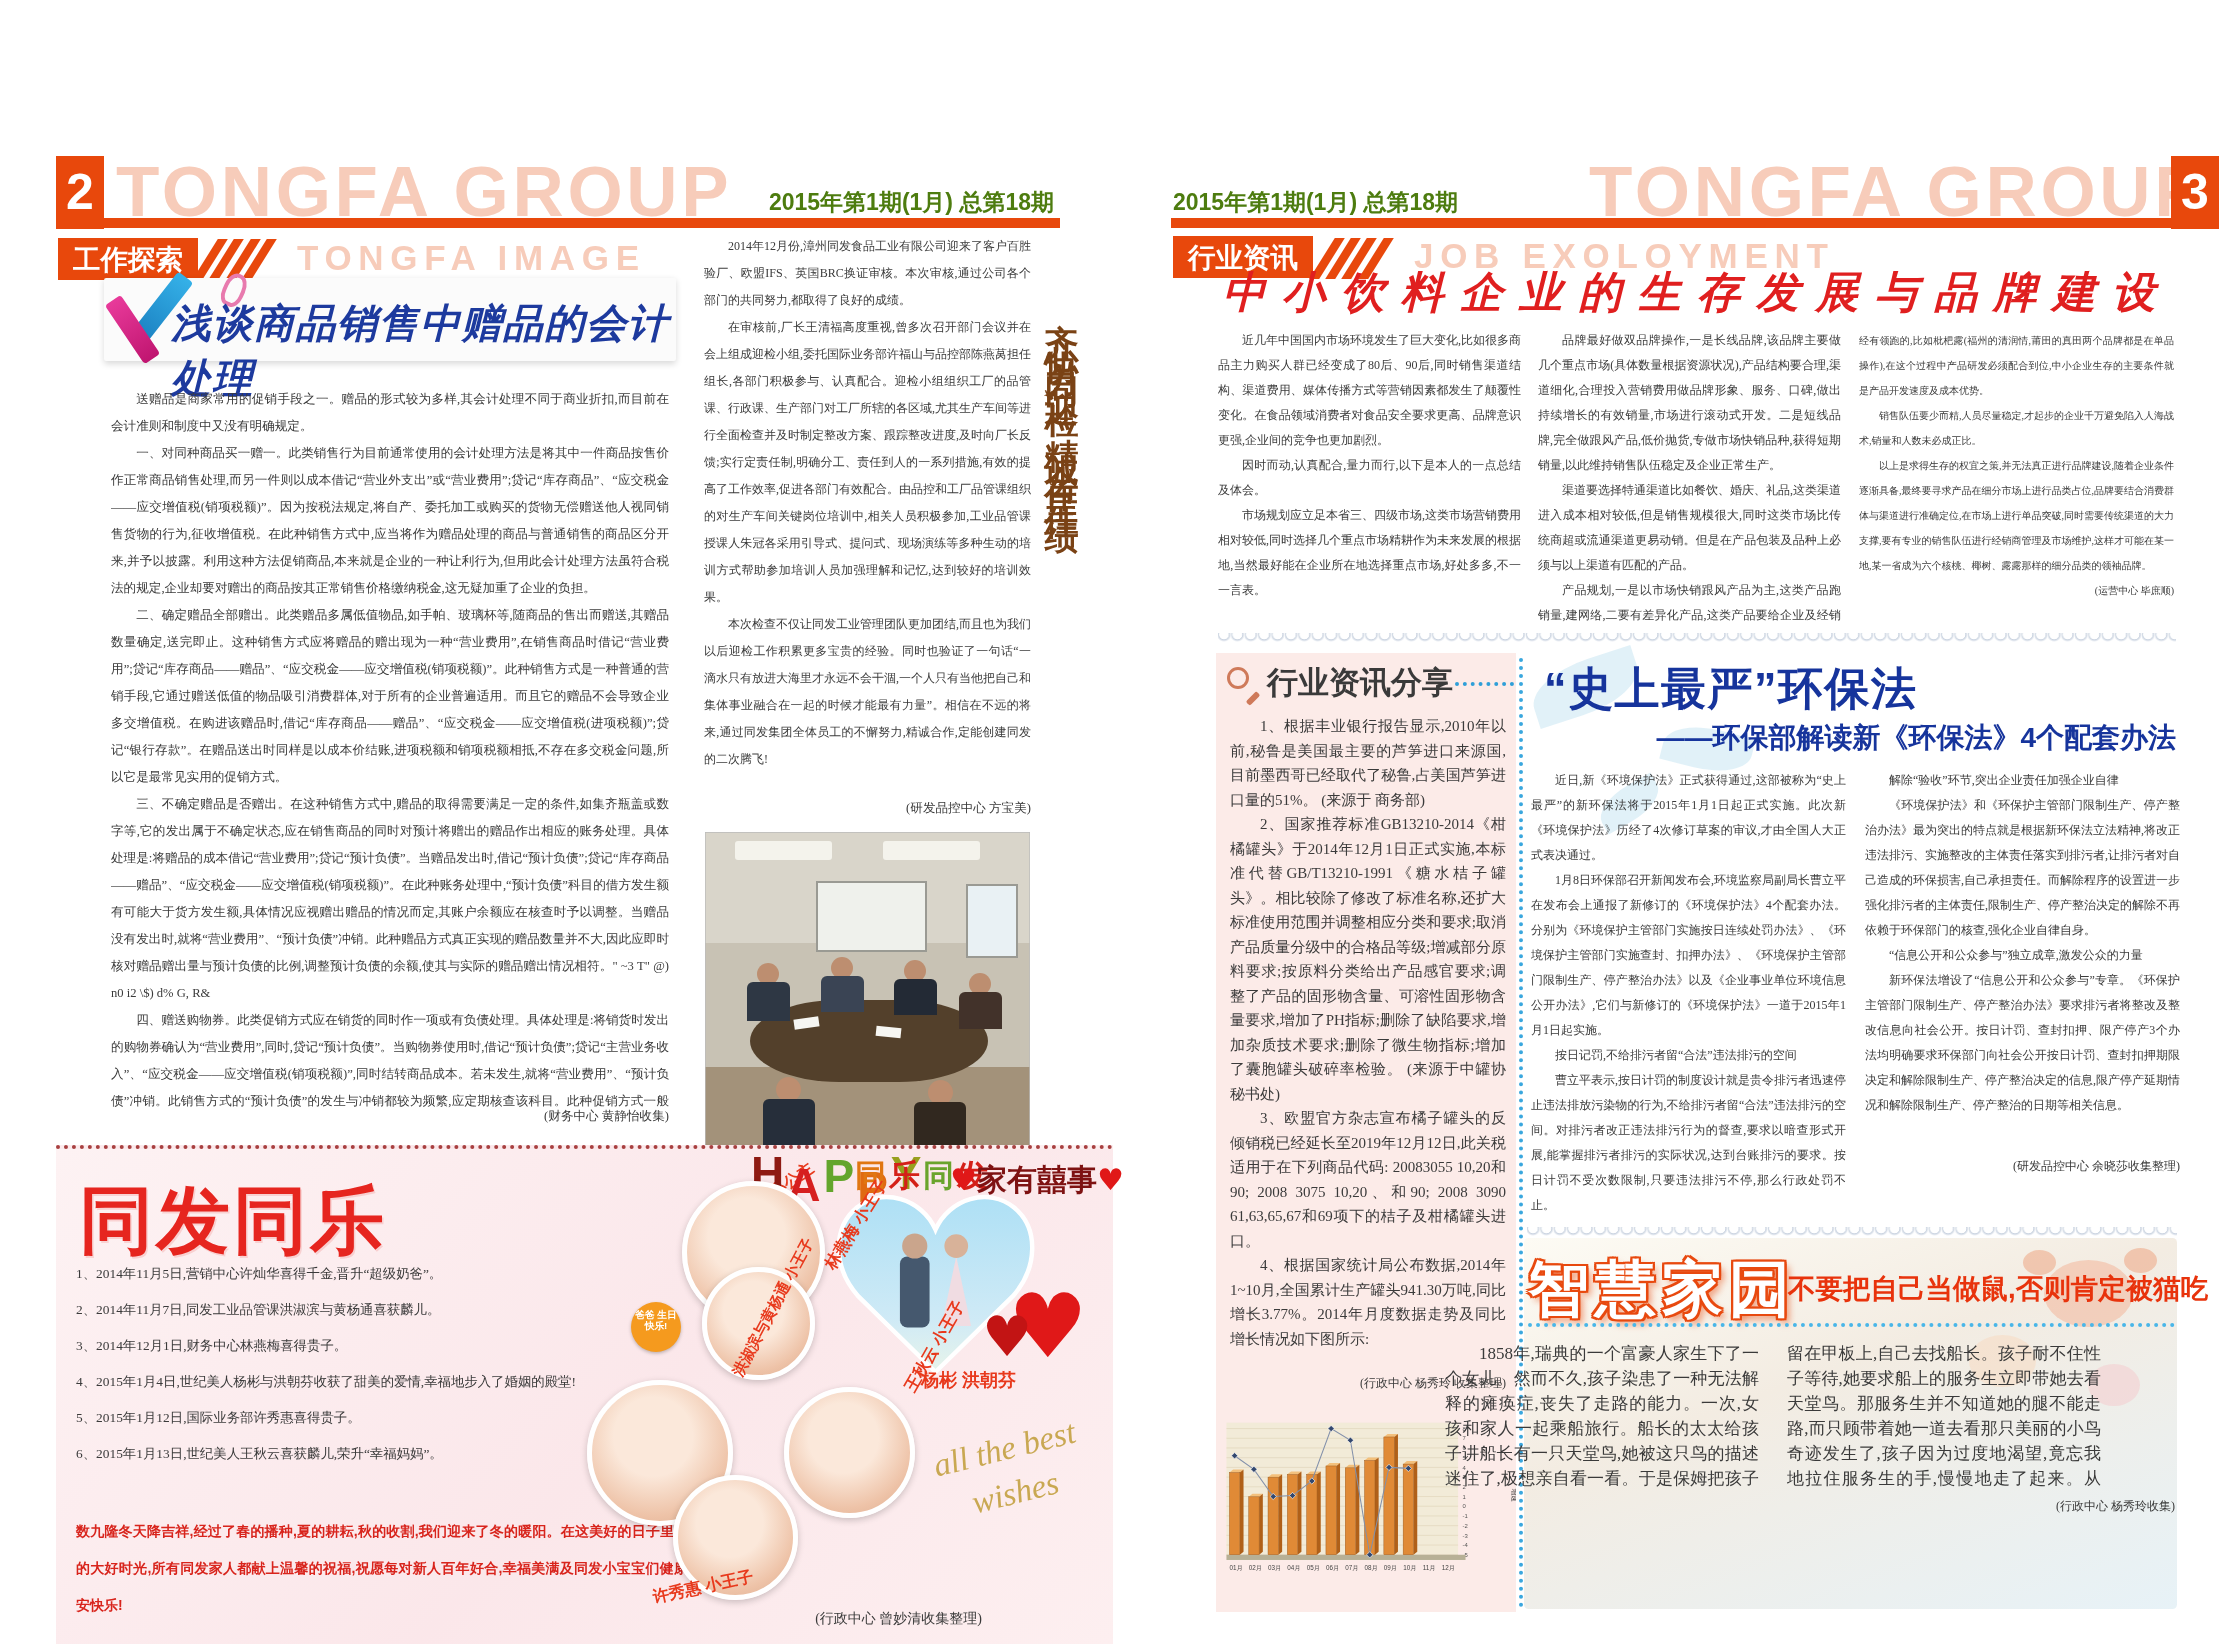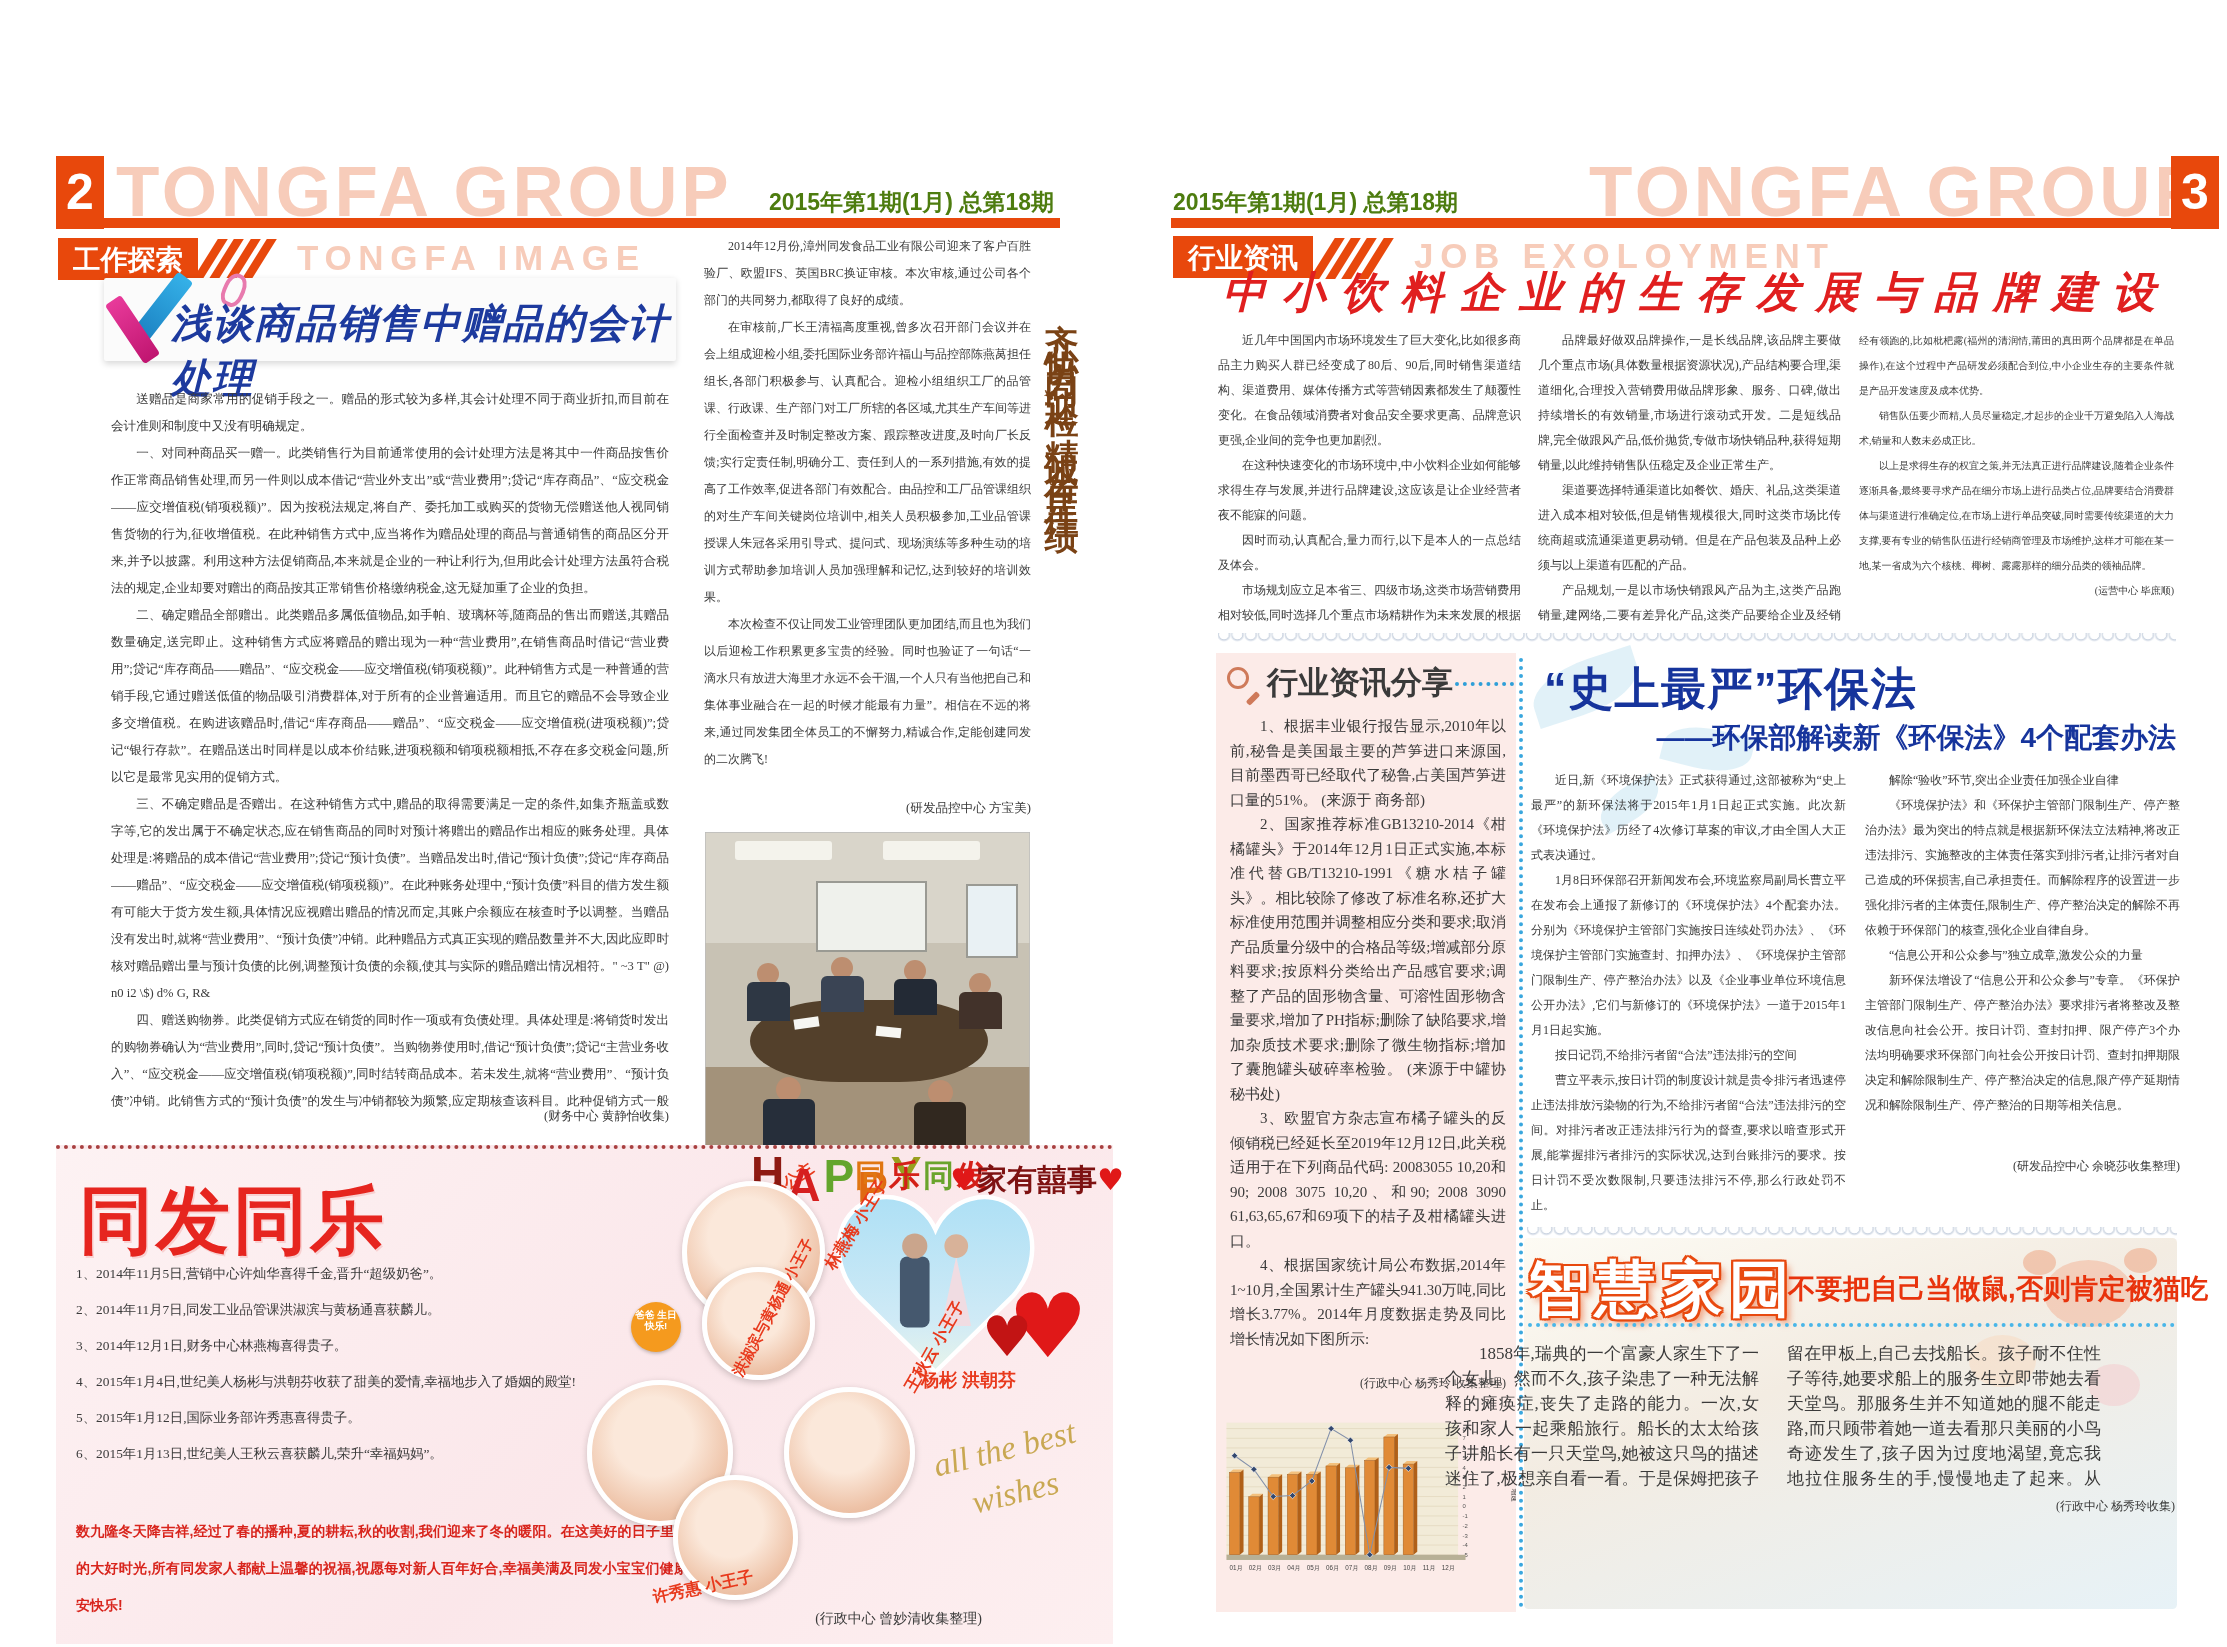--- a/index.html
+++ b/index.html
@@ -204,21 +204,20 @@
   <div class="abs stripe" style="left:1322px;top:238px;"></div>
   <div class="abs stripe" style="left:1338px;top:238px;"></div>
   <div class="abs stripe" style="left:1354px;top:238px;"></div>
   <div class="abs stripe" style="left:1371px;top:238px;"></div>
   <div class="abs tagen" style="left:1414px;top:236px;">JOB  EXOLOYMENT</div>
 
   <div class="abs caltitle" style="left:1218px;top:264px;width:958px;">中小饮料企业的生存发展与品牌建设</div>
 
   <div class="abs bodytxt smalltxt" style="left:1218px;top:328px;width:303px;height:300px;line-height:25px;font-size:12px;">
     <p>近几年中国国内市场环境发生了巨大变化,比如很多商品主力购买人群已经变成了80后、90后,同时销售渠道结构、渠道费用、媒体传播方式等营销因素都发生了颠覆性变化。在食品领域消费者对食品安全要求更高、品牌意识更强,企业间的竞争也更加剧烈。</p>
-    <p>在这种快速变化的市场环境中,中小饮料企业如何能够求得生存与发展,并进行品牌建设,这应该是让企业经营者夜不能寐的问题。</p>
     <p>因时而动,认真配合,量力而行,以下是本人的一点总结及体会。</p>
     <p>市场规划应立足本省三、四级市场,这类市场营销费用相对较低,同时选择几个重点市场精耕作为未来发展的根据地,当然最好能在企业所在地选择重点市场,好处多多,不一一言表。</p>
   </div>
   <div class="abs bodytxt smalltxt" style="left:1538px;top:328px;width:303px;height:300px;line-height:25px;font-size:12px;">
     <p>品牌最好做双品牌操作,一是长线品牌,该品牌主要做几个重点市场(具体数量根据资源状况),产品结构要合理,渠道细化,合理投入营销费用做品牌形象、服务、口碑,做出持续增长的有效销量,市场进行滚动式开发。二是短线品牌,完全做跟风产品,低价抛货,专做市场快销品种,获得短期销量,以此维持销售队伍稳定及企业正常生产。</p>
     <p>渠道要选择特通渠道比如餐饮、婚庆、礼品,这类渠道进入成本相对较低,但是销售规模很大,同时这类市场比传统商超或流通渠道更易动销。但是在产品包装及品种上必须与以上渠道有匹配的产品。</p>
     <p>产品规划,一是以市场快销跟风产品为主,这类产品跑销量,建网络,二要有差异化产品,这类产品要给企业及经销商带来利润,但不是完全的新品,一定是已</p>
   </div>
   <div class="abs bodytxt smalltxt" style="left:1859px;top:328px;width:315px;height:300px;line-height:25px;font-size:10px;">
     <p style="text-indent:0;">经有领跑的,比如枇杷露(福州的清润情,莆田的真田两个品牌都是在单品操作),在这个过程中产品研发必须配合到位,中小企业生存的主要条件就是产品开发速度及成本优势。</p>

